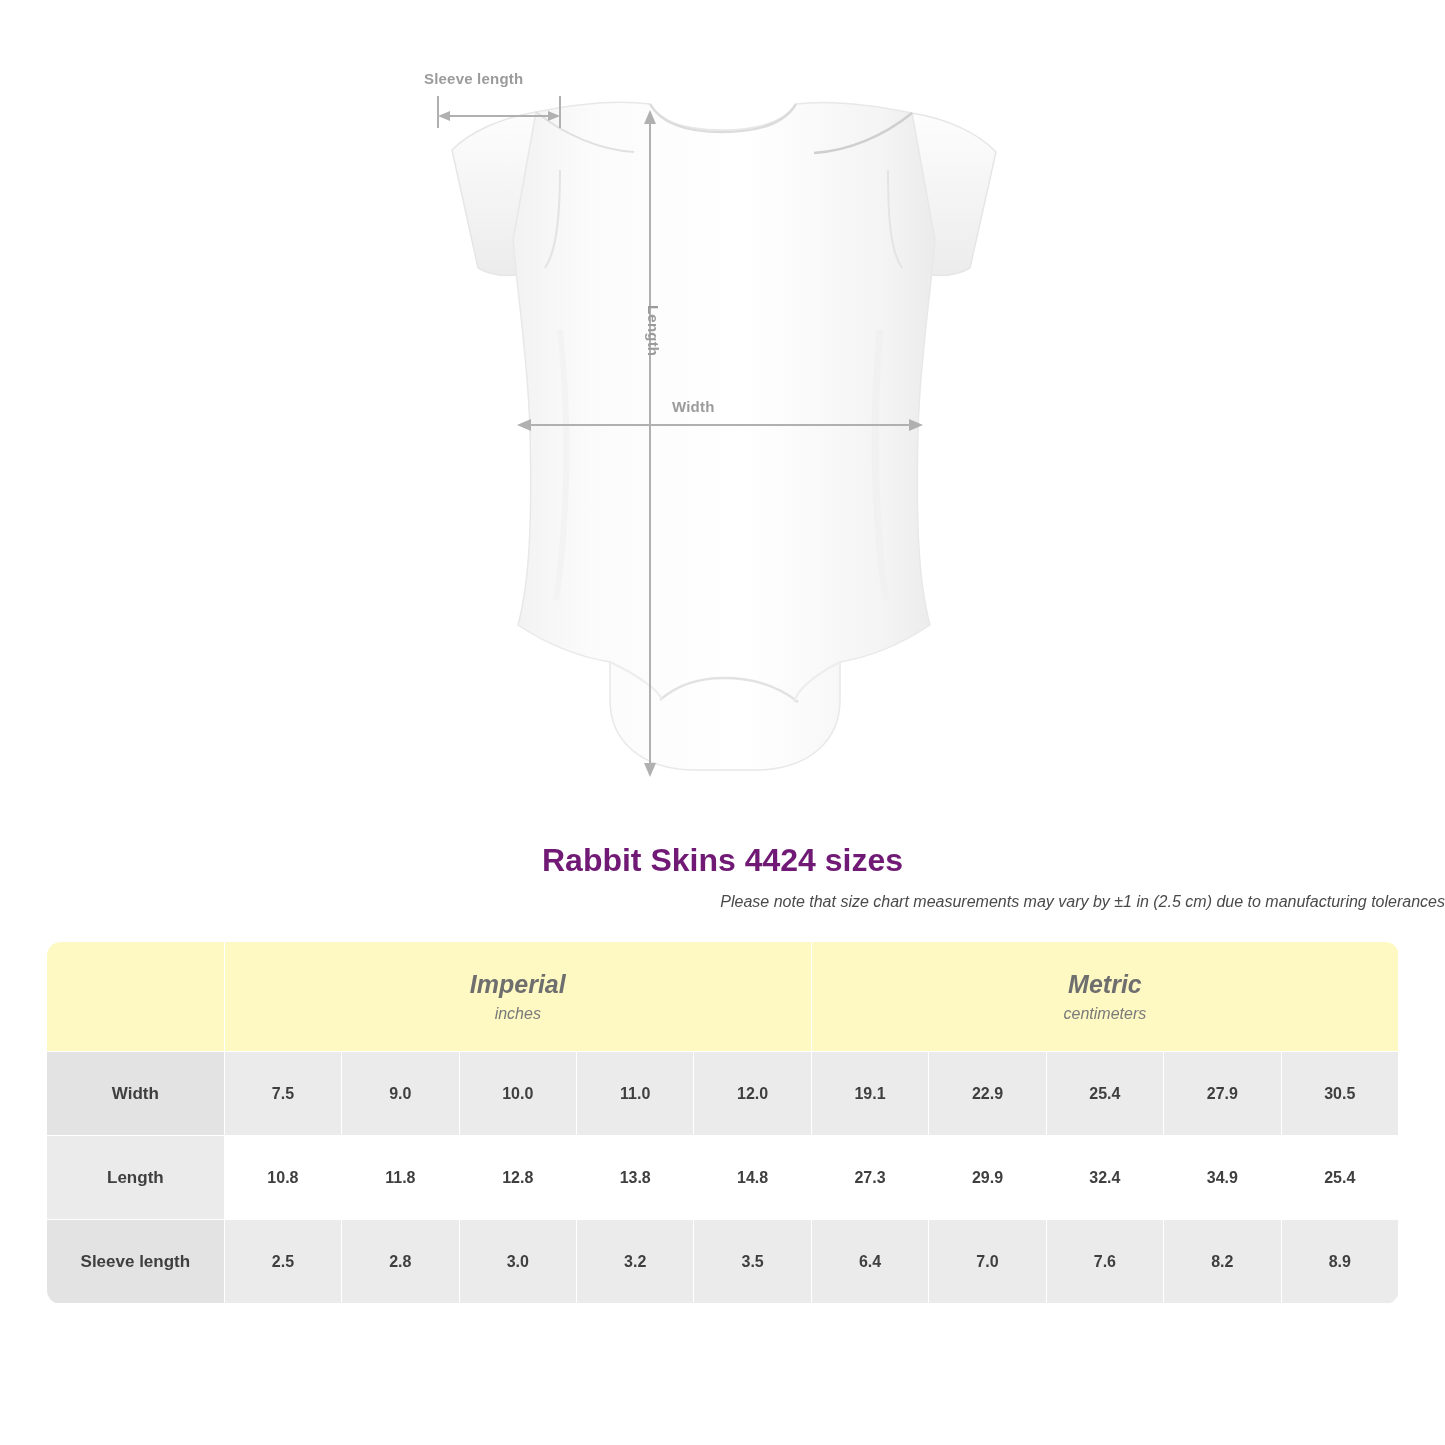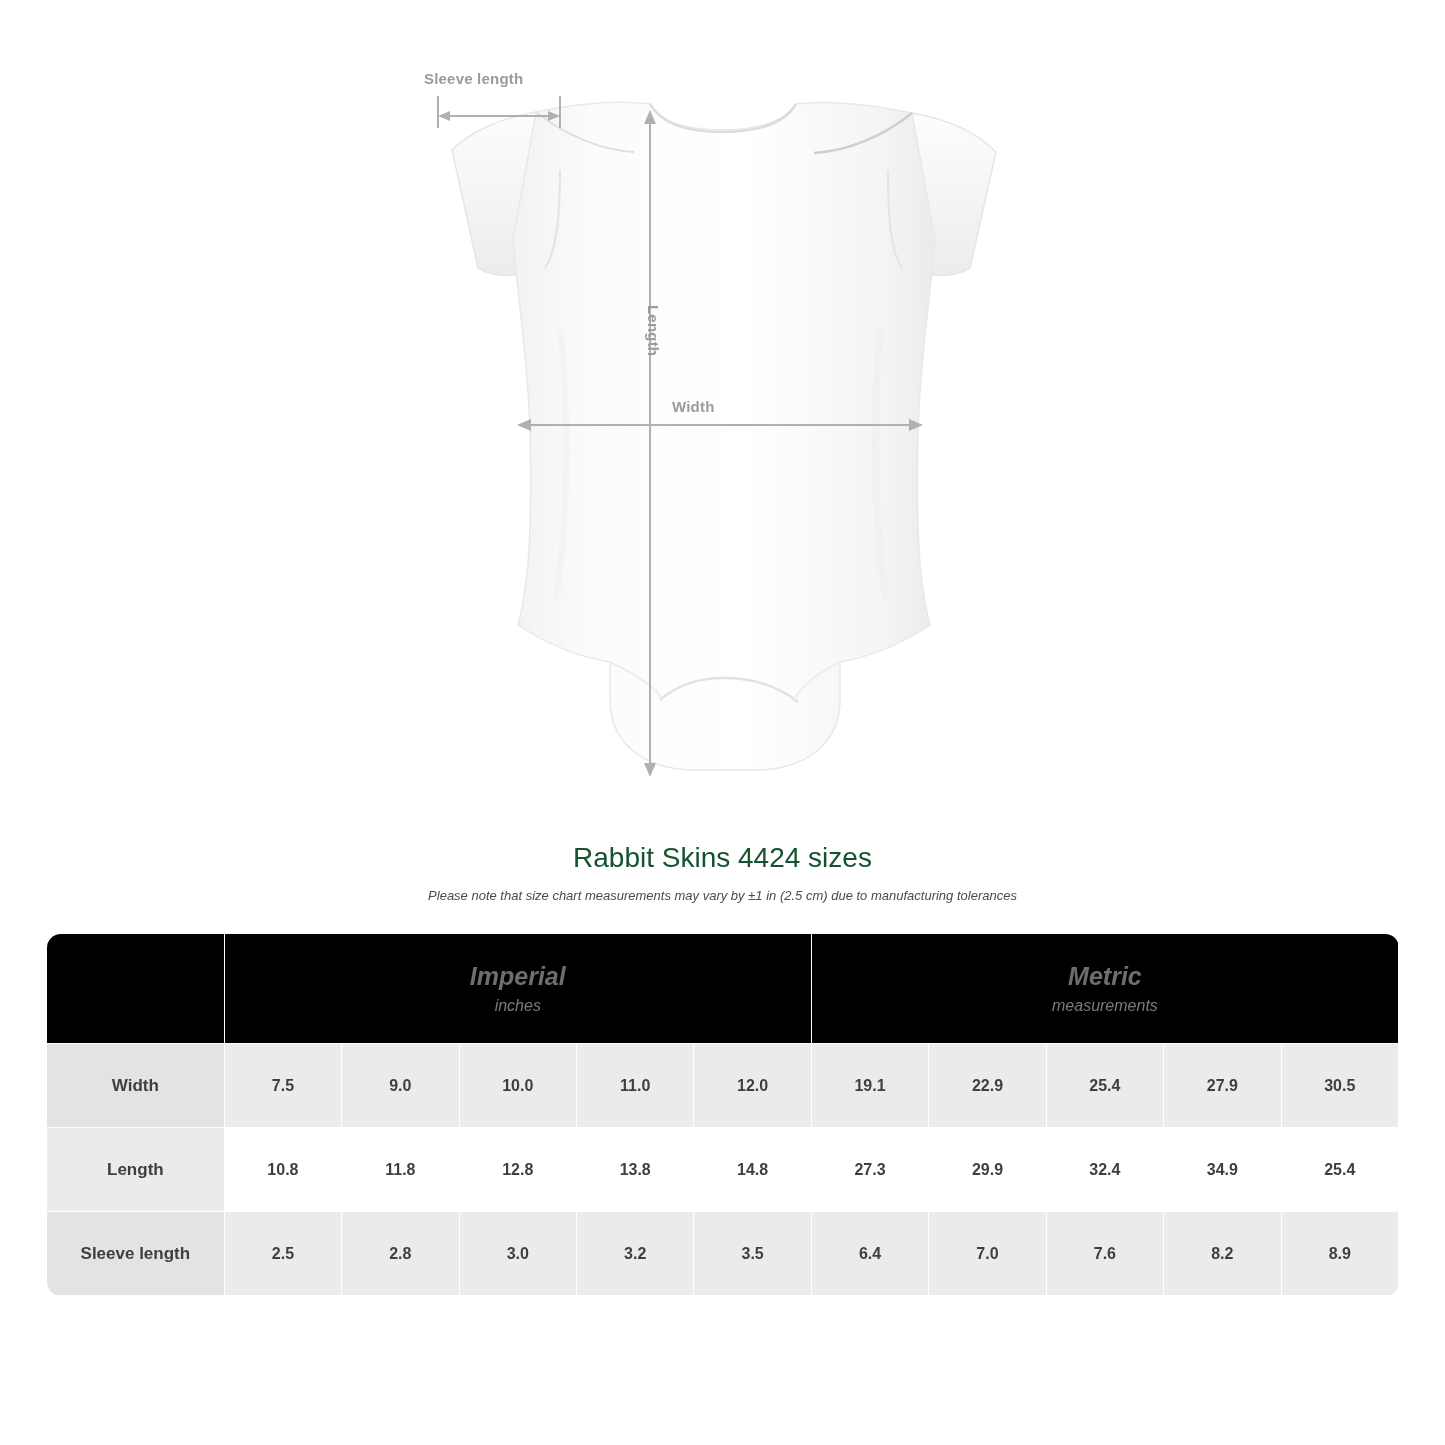--- a/index.html
+++ b/index.html
@@ -44,51 +44,52 @@
     writing-mode: vertical-rl;
     text-orientation: mixed;
   }
 
   
   #title-block {
     text-align: center;
     margin-top: 22px;
   }
   #chart-title {
-    font-size: 28px;
-    font-weight: normal;
-    color: #14532d;
+    font-size: 32px;
+    font-weight: bold;
+    color: #701a75;
     margin: 0;
   }
   #chart-note {
-    font-size: 13px;
+    font-size: 16px;
     font-style: italic;
     color: #4a4a4a;
     margin: 14px 0 0 0;
+    text-align: right;
   }
 
   
   #table-wrap {
     margin: 30px 46px 0 46px;
   }
   table.size-table {
     width: 1353px;
     border-collapse: collapse;
     table-layout: fixed;
   }
   table.size-table td, table.size-table th {
     border: 1px solid #ffffff;
     text-align: center;
     vertical-align: middle;
     font-size: 16px;
     color: #3f3f3f;
   }
   
   tr.unit-row td {
-    background: #000000;
+    background: #fef9c3;
     height: 110px;
     padding: 6px 0;
   }
   tr.unit-row td.corner {
     border-top-left-radius: 14px;
   }
   tr.unit-row td.corner-right {
     border-top-right-radius: 14px;
   }
   .unit-name {
@@ -247,21 +248,21 @@
       <tbody>
 
         <tr class="unit-row">
           <td class="corner"></td>
           <td colspan="5">
             <div class="unit-name">Imperial</div>
             <div class="unit-sub">inches</div>
           </td>
           <td colspan="5" class="corner-right">
             <div class="unit-name">Metric</div>
-            <div class="unit-sub">measurements</div>
+            <div class="unit-sub">centimeters</div>
           </td>
         </tr>
 
 
         <tr class="data-row alt">
           <td class="rowlabel">Width</td>
           <td>7.5</td>
           <td>9.0</td>
           <td>10.0</td>
           <td>11.0</td>

